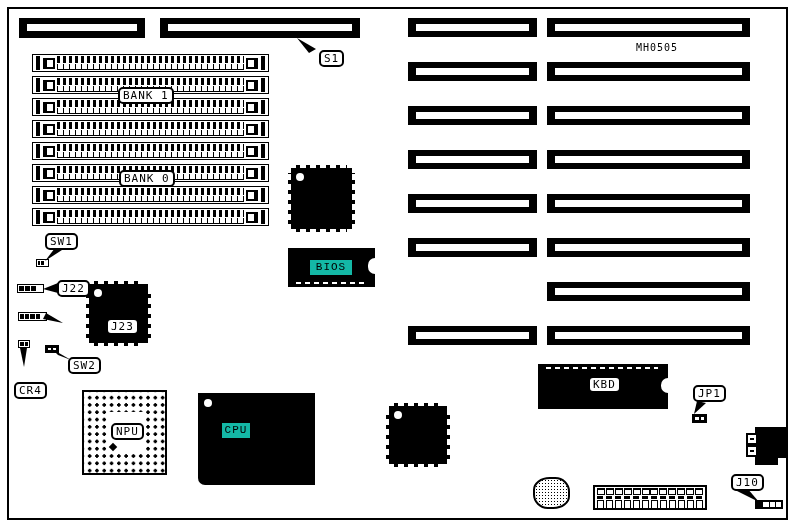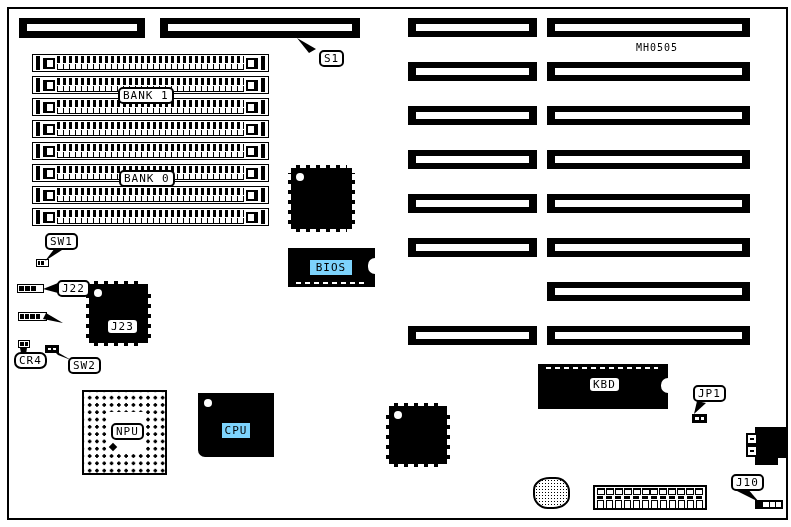--- a/index.html
+++ b/index.html
@@ -26,21 +26,21 @@
   .pins{position:absolute;left:24px;right:24px;top:1px;bottom:1px;
     background-image:
       repeating-linear-gradient(90deg,#000 0 3px,#fff 3px 6px),
       repeating-linear-gradient(90deg,#000 0 1px,#fff 1px 6px);
     background-size:100% 7px,100% 6px;
     background-position:0 0,0 8px;
     background-repeat:no-repeat;border-bottom:1px solid #000;}
   
   .tag{border:2px solid #000;border-radius:5px;background:#fff;font-size:11px;
     line-height:13px;padding:0 3px;letter-spacing:1px;white-space:nowrap;z-index:5;}
-  .plain-label{background:#7dd3fc;font-size:11px;line-height:15px;text-align:center;letter-spacing:1px;z-index:5;}
+  .plain-label{background:#14b8a6;font-size:11px;line-height:15px;text-align:center;letter-spacing:1px;z-index:5;font-family:Liberation Mono, monospace;}
   
   .hdr{display:flex;gap:1px;padding:1px;border:1px solid #000;background:#fff;box-sizing:border-box;}
   .hdr i{flex:1;}
   .hdr i.b{background:#000;}
   .hdr i.w{background:#fff;}
   .hdr.dark{background:#000;border-color:#000;gap:2px;padding:2px;}
   
   .qfp{background-image:
       repeating-linear-gradient(90deg,#000 0 4px,transparent 4px 10px),
       repeating-linear-gradient(90deg,#000 0 4px,transparent 4px 10px),
@@ -170,21 +170,21 @@
       <div class="abs bar" style="left: 0px; top: 264px; width: 100%; height: 19px;"></div>
       <div class="abs bar" style="left: 0px; top: 308px; width: 100%; height: 19px;"></div>
     </div>
 
   <div class="abs" id="mh-label" style="left:636px;top:42px;">MH0505</div>
 
   <div class="abs tag" style="left:319px;top:50px;">S1</div>
   <div class="abs tag" style="left:45px;top:233px;">SW1</div>
   <div class="abs tag" style="left:57px;top:280px;">J22</div>
   <div class="abs tag" style="left:59px;top:318px;margin-left:47px;">J23</div>
-  <div class="abs tag" style="left:14px;top:352px;border-radius:7px;">CR4</div>
+  <div class="abs tag" style="left:14px;top:382px;">CR4</div>
   <div class="abs tag" style="left:68px;top:357px;">SW2</div>
   <div class="abs tag" style="left:693px;top:385px;">JP1</div>
   <div class="abs tag" style="left:731px;top:474px;">J10</div>
 
   <div class="abs hdr" style="left:36px;top:259px;width:13px;height:8px;">
       <i class="b"></i>
       <i class="b"></i>
       <i class="w"></i>
     </div>
   <div class="abs hdr" style="left:17px;top:284px;width:27px;height:9px;">
@@ -237,21 +237,21 @@
     <span class="notch-r" style="top:10px;height:16px;"></span>
     <span class="abs plain-label" style="left:22px;top:12px;width:42px;height:15px;">BIOS</span>
   </div>
 
   <div class="abs pga" style="left:82px;top:390px;width:81px;height:81px;">
     <span class="pga-center">
       <span class="tag ctext">NPU</span>
     </span>
   </div>
 
-  <div class="abs cpu" style="left:198px;top:393px;width:76px;height:64px;">
+  <div class="abs cpu" style="left:198px;top:393px;width:76px;height:92px;padding-left:41px;">
     <span class="dot" style="left:6px;top:6px;"></span>
     <span class="abs plain-label" style="left:24px;top:30px;width:28px;height:15px;">CPU</span>
   </div>
 
   <div class="abs dip" style="left:538px;top:364px;width:130px;height:45px;">
     <span class="wdash-top"></span>
     <span class="notch-r" style="top:14px;height:15px;"></span>
     <span class="abs tag ctext" style="left:50px;top:12px;">KBD</span>
   </div>
 

